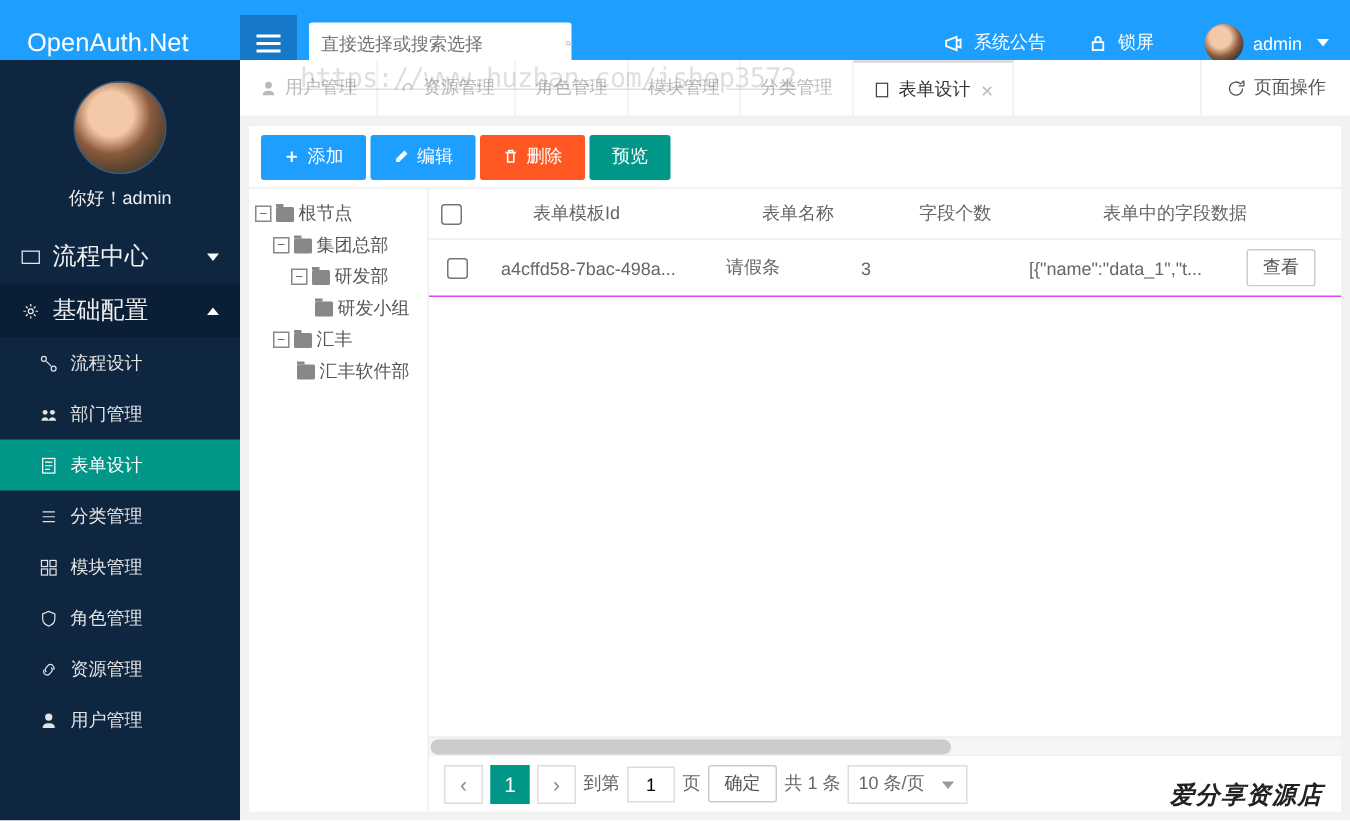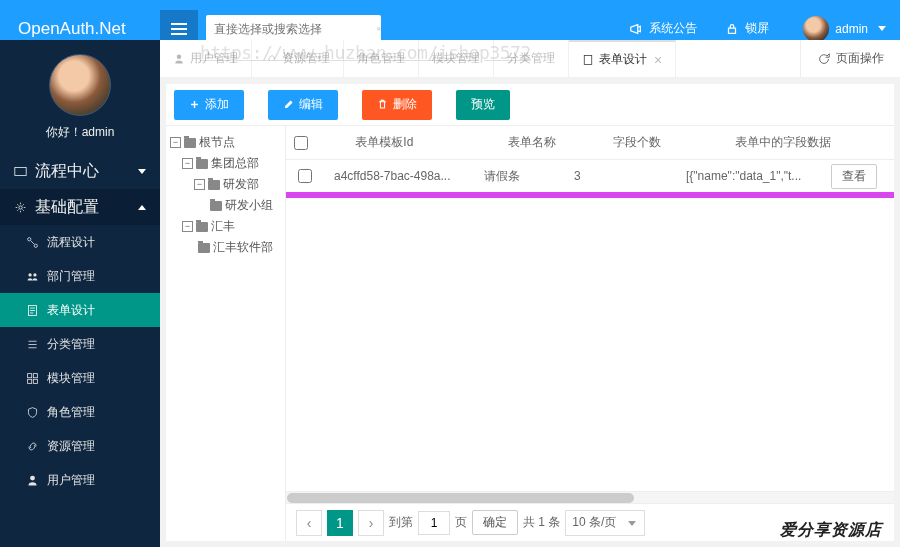--- a/index.html
+++ b/index.html
@@ -41,39 +41,39 @@
 .tab.watermark { color: rgba(100,100,100,0.45); }
 .tab.active { color: #333; border-top: 2px solid #ddd; }
 .tab-close { color: #bbb; font-size: 14px; margin-left: 2px; }
 .tab svg { width: 12px; height: 12px; }
 .page-ops { margin-left: auto; padding: 0 16px; display: flex; align-items: center; gap: 5px; cursor: pointer; border-left: 1px solid #eee; height: 100%; }
 .page-ops svg { width: 14px; height: 14px; }
 .watermark-overlay { position: absolute; top: 42px; left: 200px; font-size: 18px; color: rgba(80,80,80,0.18); font-family: monospace; z-index: 5; letter-spacing: -0.5px; pointer-events: none; text-decoration: underline; }
 
 
 .content { flex: 1; margin: 6px; background: #fff; display: flex; flex-direction: column; position: relative; }
-.toolbar { height: 42px; display: flex; align-items: center; padding: 0 8px; gap: 24px; border-bottom: 1px solid #eee; }
+.toolbar { height: 42px; display: flex; align-items: center; padding: 0 8px; gap: 3px; border-bottom: 1px solid #eee; }
 .btn { height: 30px; padding: 0 15px; border: none; color: #fff; font-size: 12px; display: flex; align-items: center; gap: 5px; cursor: pointer; border-radius: 2px; }
 .btn-add { background: #1E9FFF; }
 .btn-edit { background: #1E9FFF; }
 .btn-del { background: #FF5722; }
 .btn-prev { background: #009688; }
 .btn svg { width: 11px; height: 11px; }
 
 
 .body-split { flex: 1; display: flex; overflow: hidden; }
 .tree-panel { width: 120px; border-right: 1px solid #eee; padding: 6px 4px; font-size: 12px; color: #555; overflow: hidden; }
 .tree-node { display: flex; align-items: center; gap: 3px; padding: 2px 0; cursor: pointer; white-space: nowrap; }
 .tree-toggle { width: 11px; height: 11px; border: 1px solid #888; display: flex; align-items: center; justify-content: center; font-size: 9px; line-height: 1; color: #666; }
 .tree-icon { width: 12px; height: 10px; background: #888; border-radius: 1px; position: relative; }
 .tree-icon::before { content:''; position:absolute; top:-2px; left:0; width:5px; height:2px; background:#888; }
 
 .table-panel { flex: 1; display: flex; flex-direction: column; overflow: hidden; }
 .tbl-header { display: flex; height: 34px; border-bottom: 1px solid #eee; font-size: 12px; color: #666; background: #fff; gap: 29px; }
-.tbl-row { display: flex; height: 38px; border-bottom: 6px solid #d946ef; font-size: 12px; color: #666; align-items: center; background: #fff; }
+.tbl-row { display: flex; height: 38px; border-bottom: 1px solid #d946ef; font-size: 12px; color: #666; align-items: center; background: #fff; }
 .col-chk { width: 38px; display: flex; align-items: center; justify-content: center; }
 .col-chk input { width: 14px; height: 14px; }
 .col { padding: 0 10px; display: flex; align-items: center; overflow: hidden; white-space: nowrap; text-overflow: ellipsis; }
 .col-id { width: 150px; }
 .col-name { width: 90px; }
 .col-count { width: 112px; }
 .col-data { width: 145px; text-align: right; }
 .col-act { flex: 1; }
 .mini-btn { border: 1px solid #ccc; background: #fff; font-size: 12px; padding: 3px 10px; border-radius: 2px; cursor: pointer; color: #555; }
 

